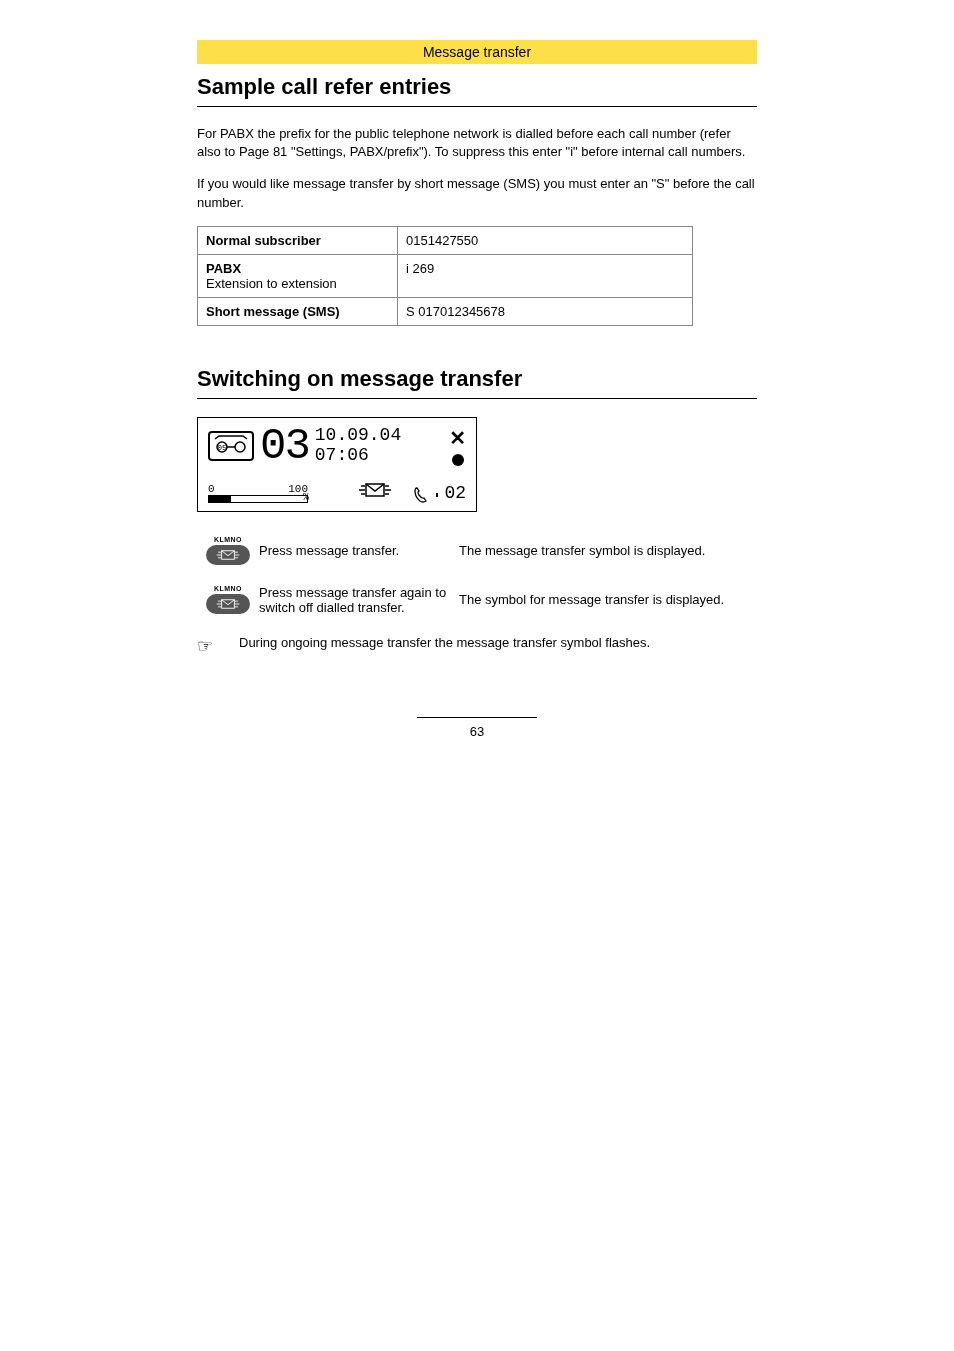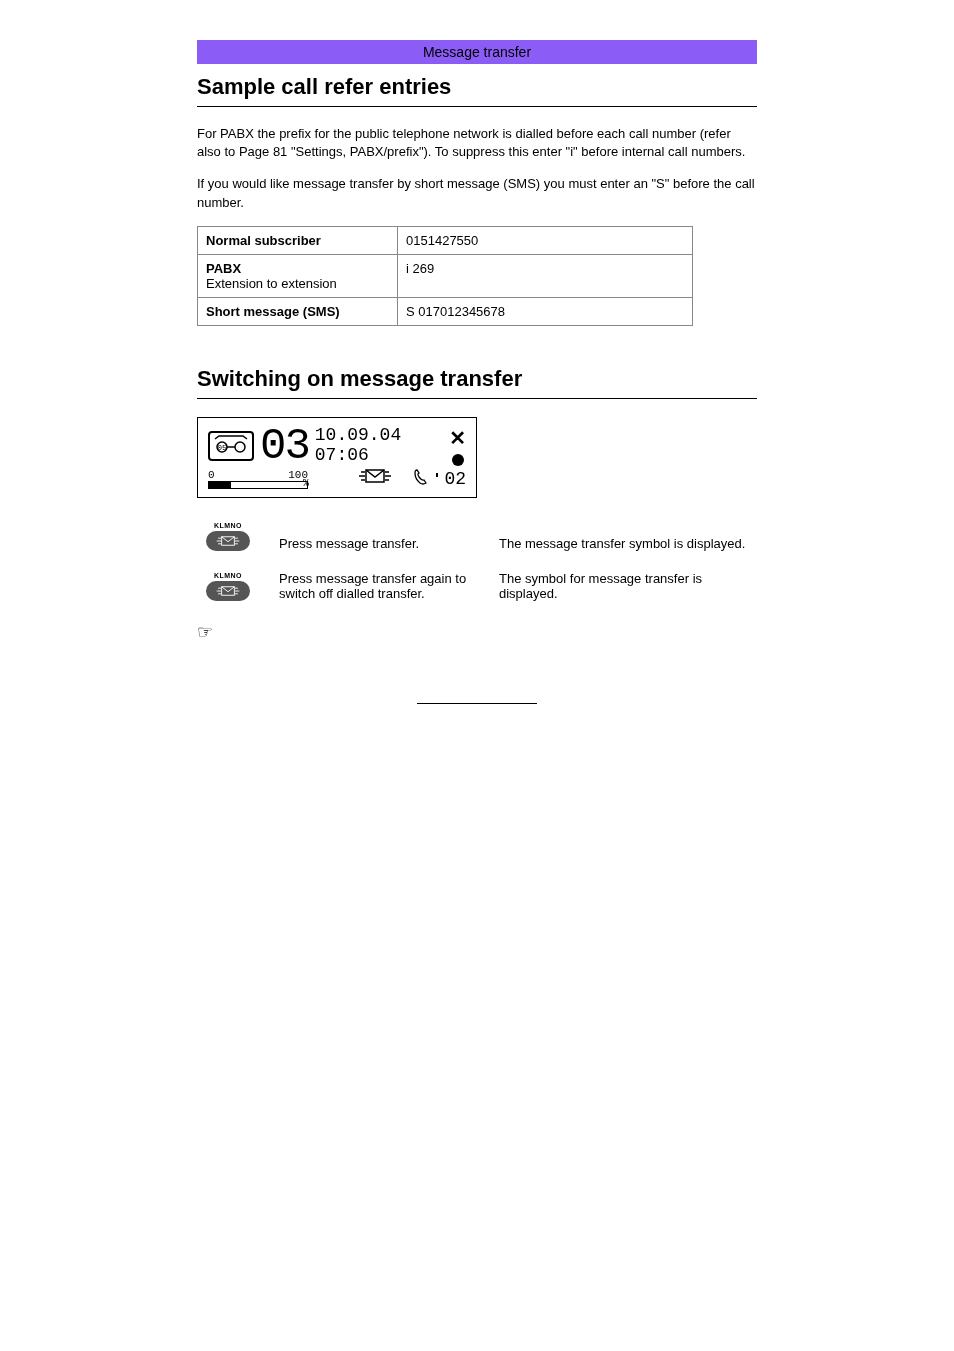--- a/index.html
+++ b/index.html
@@ -9,21 +9,21 @@
       width: 954px;
       margin: 0 auto;
       padding: 40px 0;
       color: #000;
     }
     .page {
       width: 560px;
       margin: 0 auto;
     }
     .header-bar {
-      background: #8b5cf6;
+      background: #fde047;
       text-align: center;
       padding: 4px 0;
       font-size: 14px;
       margin-bottom: 10px;
     }
     h1 {
       font-size: 22px;
       font-family: Arial, Helvetica, sans-serif;
       font-weight: bold;
       margin-bottom: 6px;
@@ -55,20 +55,21 @@
       border: 1px solid #000;
       width: 280px;
       padding: 6px 10px 8px 10px;
       margin-bottom: 24px;
       margin-top: 12px;
     }
     .disp-row1 {
       display: flex;
       align-items: center;
       gap: 6px;
+      margin-bottom: 14px;
       justify-content: flex-end;
     }
     .tape-icon {
       width: 46px; height: 30px;
       border: 2px solid #000;
       border-radius: 4px;
       position: relative;
       display: flex; align-items: center; justify-content: center;
       flex-shrink: 0;
     }
@@ -113,28 +114,27 @@
     .gauge-tick {
       position: absolute; right: -2px; top: -4px; font-size: 10px;
     }
     .envelope-icon {
       margin-left: auto;
     }
     .handset-text {
       font-family: "Courier New", monospace;
       font-size: 18px;
       margin-left: 16px;
-      display: flex; align-items: flex-start; gap: 4px;
+      display: flex; align-items: flex-end; gap: 4px;
     }
     .step-row {
       display: flex;
-      gap: 20px;
       font-size: 13px;
       margin-bottom: 20px;
-      align-items: flex-end;
+      align-items: center;
     }
     .step-btn {
       width: 62px;
       flex-shrink: 0;
       text-align: center;
     }
     .tiny-label {
       font-size: 7px;
       font-weight: bold;
       letter-spacing: 0.5px;
@@ -279,16 +279,18 @@
           <path d="M27 4 L31 4 M27 8 L33 8 M27 12 L31 12" stroke="#fff" stroke-width="1.3"></path>
         </svg>
       </div>
     </div>
     <div class="step-action">Press message transfer again to switch off dialled transfer.</div>
     <div class="step-result">The symbol for message transfer is displayed.</div>
   </div>
 
   <div class="note-row">
     <span class="hand-icon">☞</span>
+    <span>During ongoing message transfer the message transfer symbol flashes.</span>
   </div>
 
   <hr class="footer-rule">
+  <div class="page-num">63</div>
 </div>
 
 </body></html>

